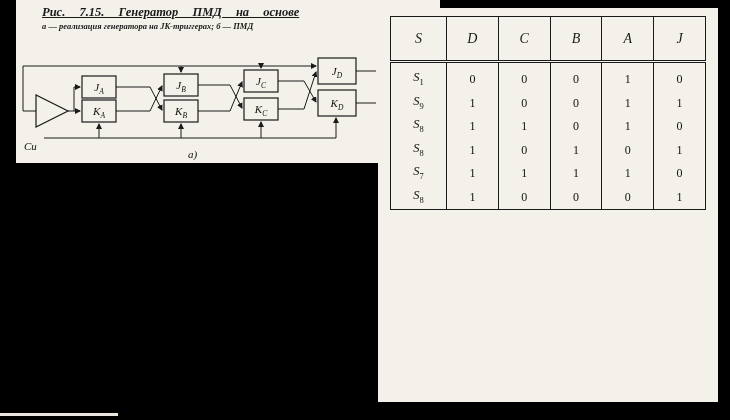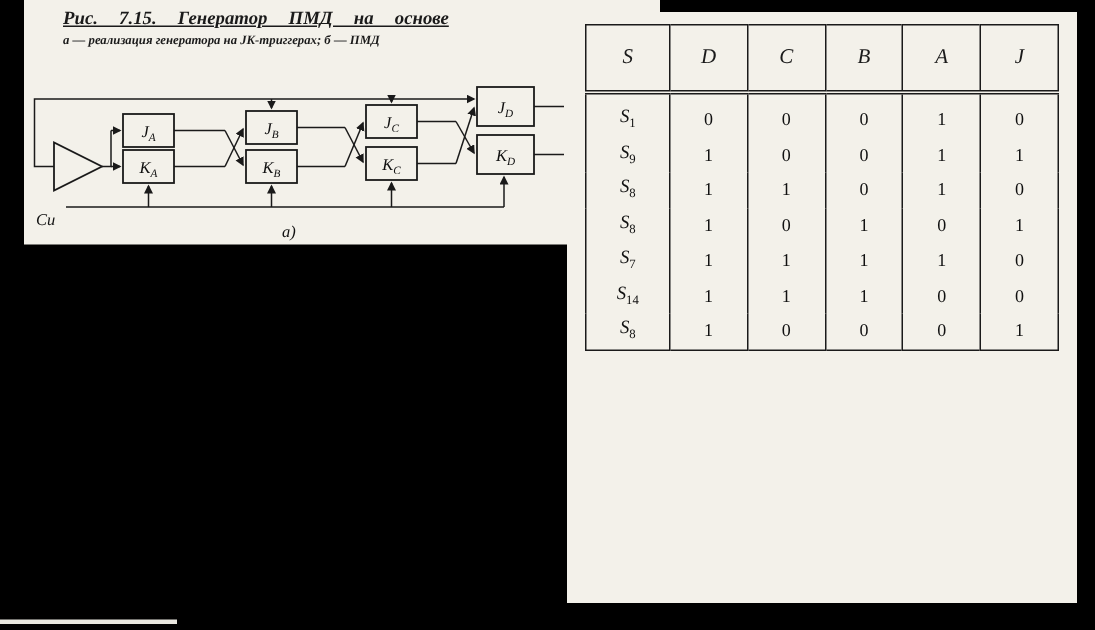--- a/index.html
+++ b/index.html
@@ -178,28 +178,20 @@
         </tr>
         <tr>
           <td><i>S</i><sub>7</sub></td>
           <td>1</td>
           <td>1</td>
           <td>1</td>
           <td>1</td>
           <td>0</td>
         </tr>
         <tr>
-          <td><i>S</i><sub>14</sub></td>
-          <td>1</td>
-          <td>1</td>
-          <td>1</td>
-          <td>0</td>
-          <td>0</td>
-        </tr>
-        <tr>
           <td><i>S</i><sub>8</sub></td>
           <td>1</td>
           <td>0</td>
           <td>0</td>
           <td>0</td>
           <td>1</td>
         </tr>
       </tbody>
   </table>
 

